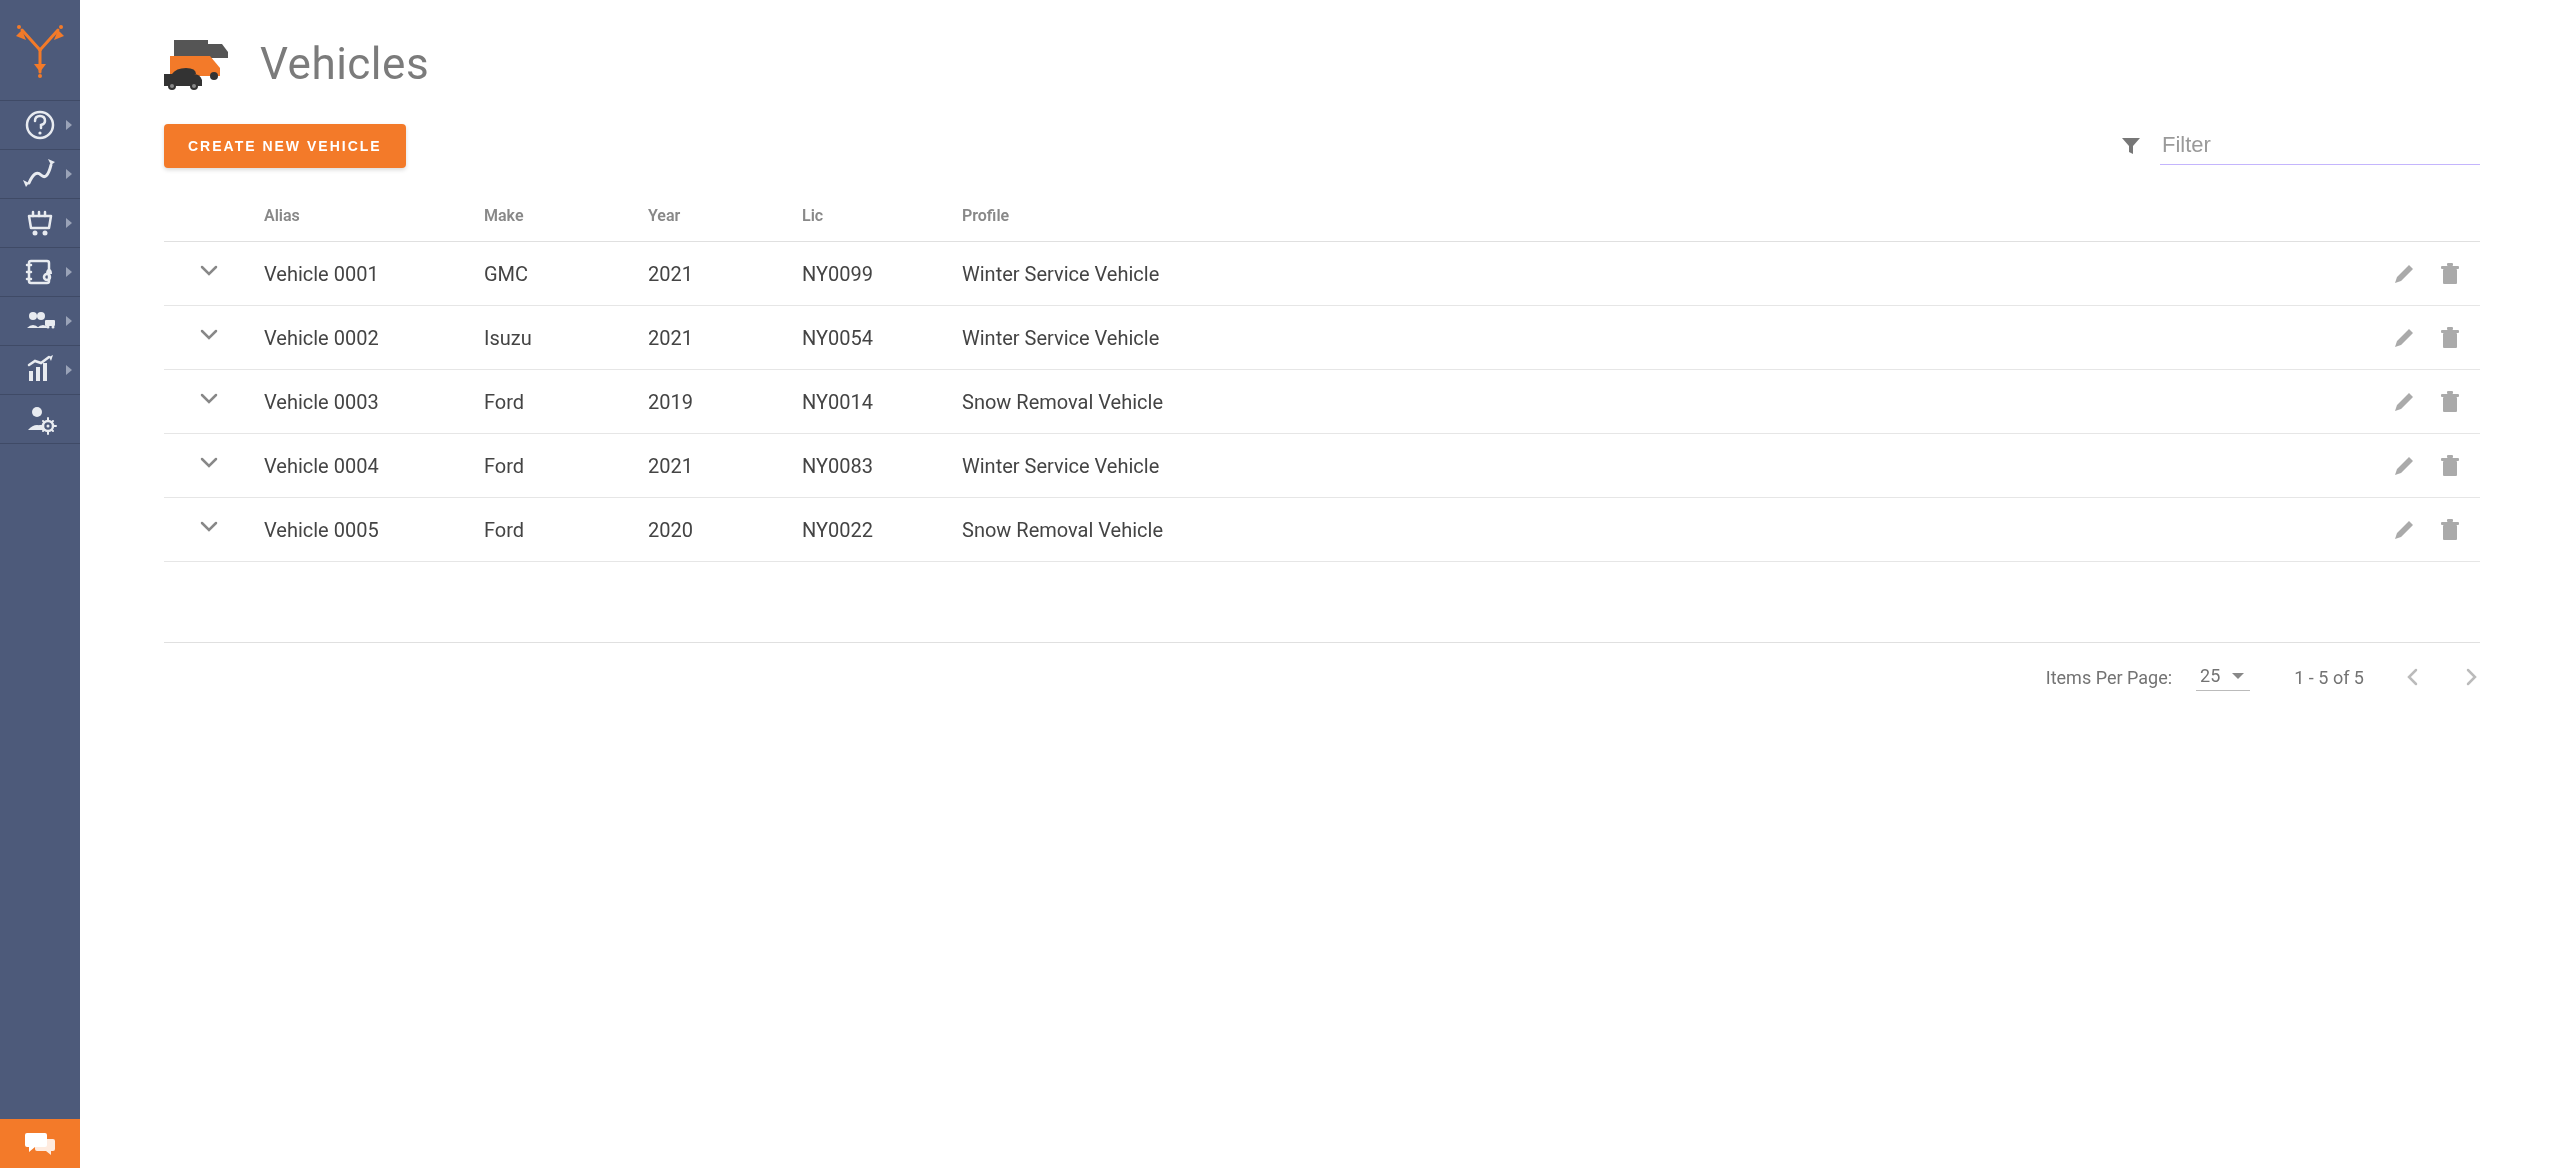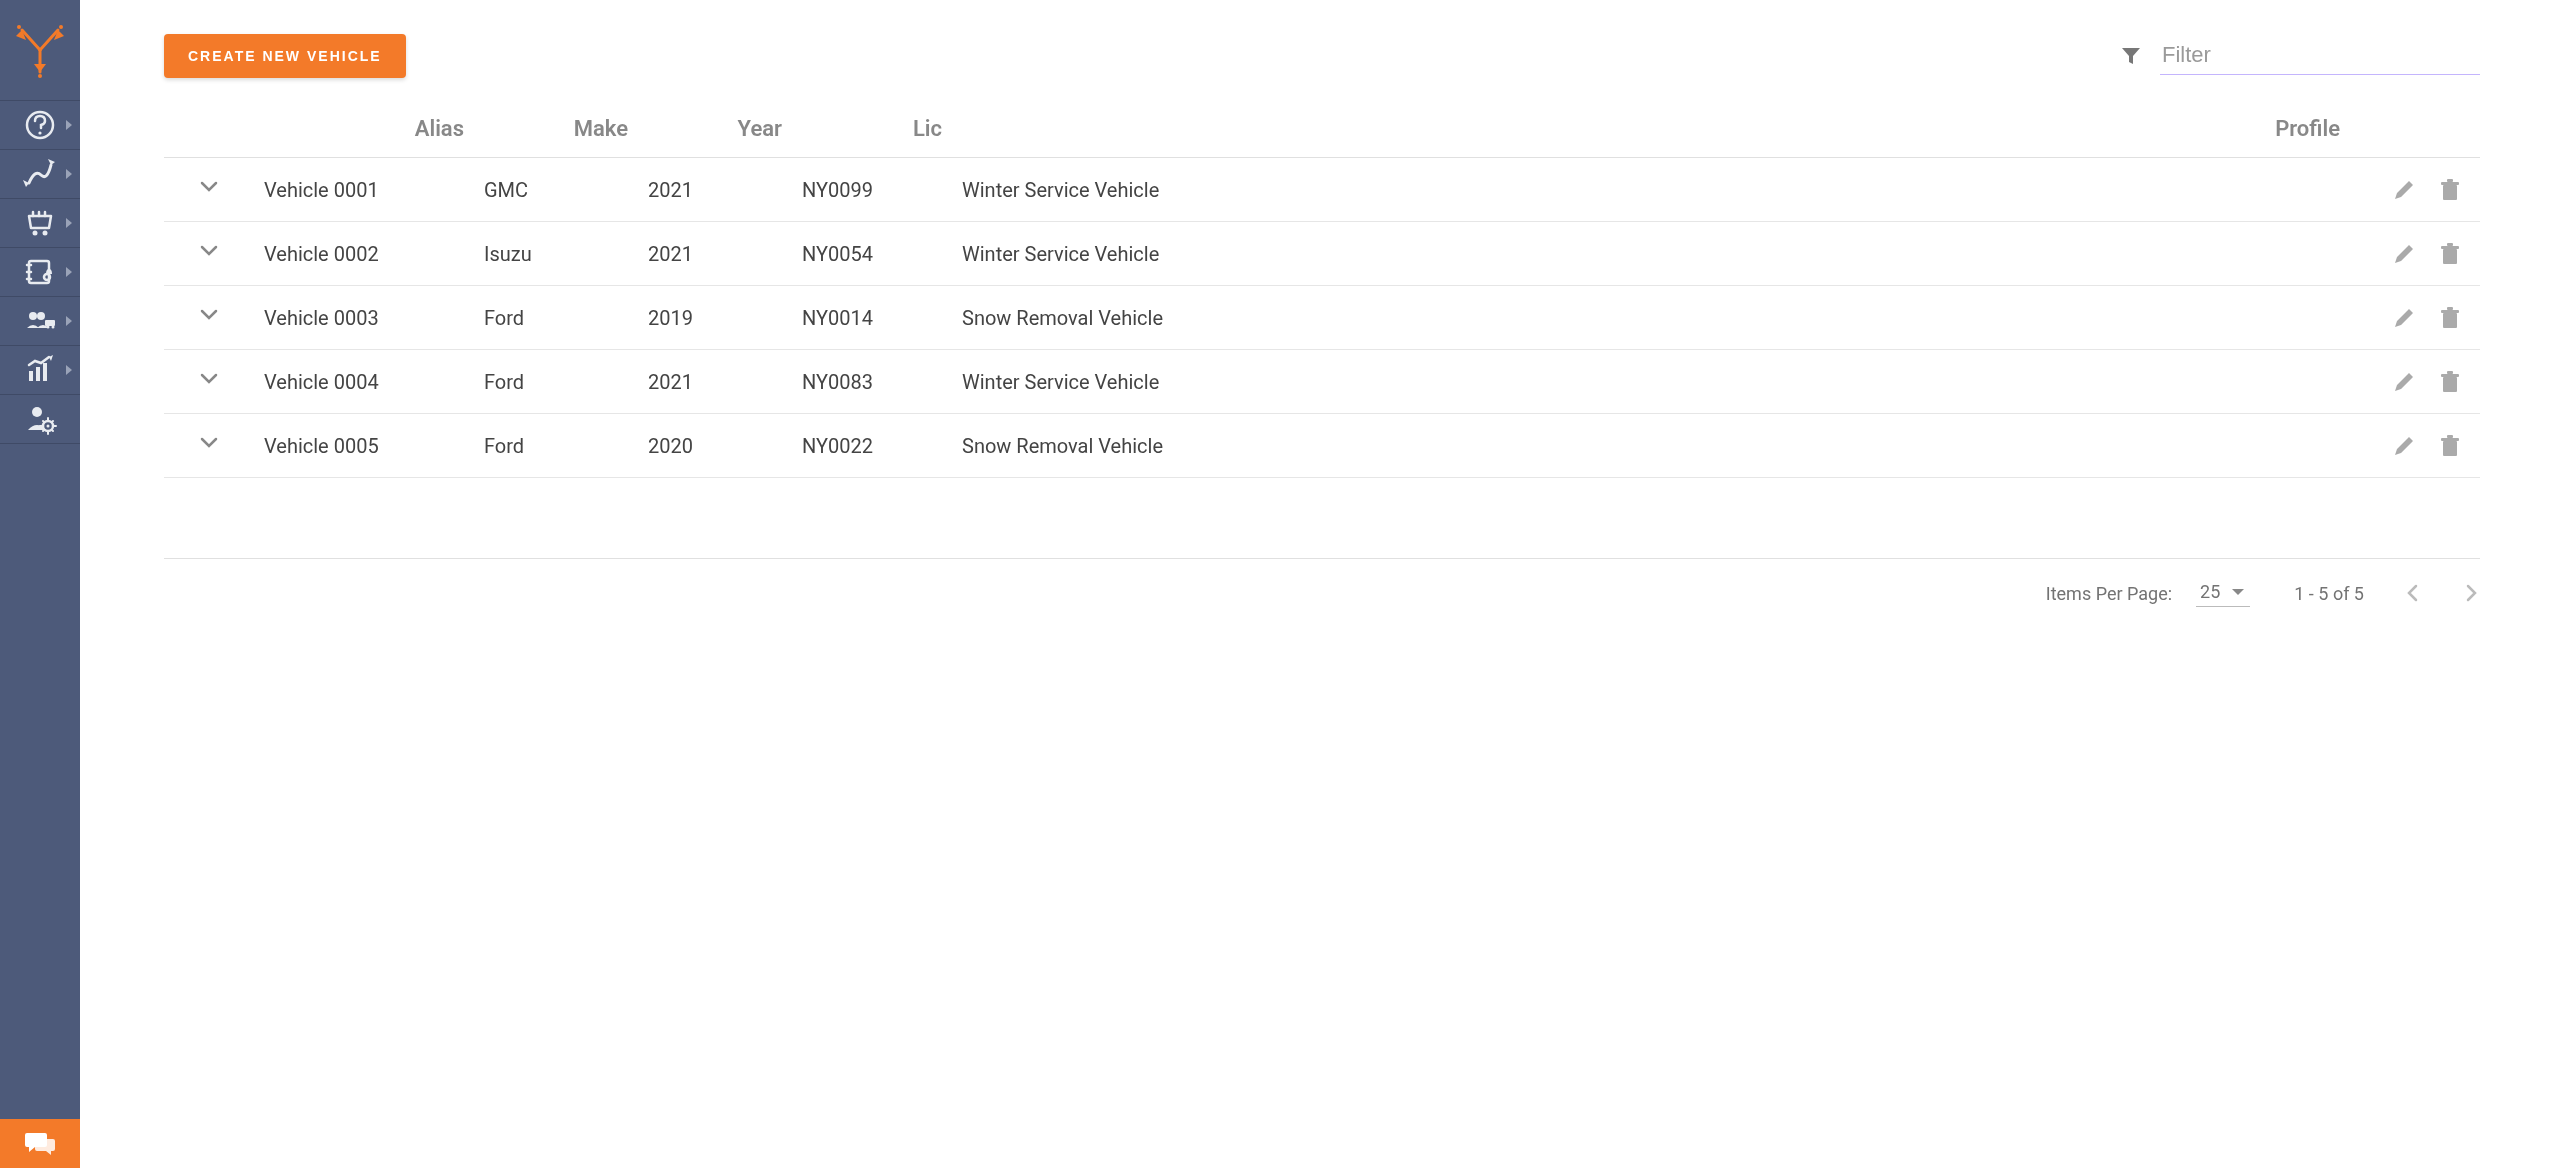--- a/index.html
+++ b/index.html
@@ -26,21 +26,21 @@
 
   .toolbar-row { display:flex; justify-content:space-between; align-items:center; margin-bottom:26px; }
   .create-btn { background:#f37a29; color:#fff; border:none; border-radius:4px; padding:14px 24px; font-size:14px; font-weight:600; letter-spacing:2px; cursor:pointer; box-shadow:0 2px 4px rgba(0,0,0,0.15); }
   .filter-wrap { display:flex; align-items:center; gap:18px; }
   .filter-wrap svg { width:22px; height:22px; }
   .filter-input { border:none; border-bottom:1px solid #c4b5fd; font-size:22px; color:#404040; padding:4px 2px 6px 2px; width:320px; outline:none; background:transparent; }
   .filter-input::placeholder { color:#9a9a9a; }
 
   
   .tbl { width:100%; border-collapse:collapse; }
-  .tbl thead th { text-align:right; font-size:22px; color:#888; font-weight:600; padding:12px 10px 16px 10px; border-bottom:1px solid #e0e0e0; }
+  .tbl thead th { text-align:left; font-size:16px; color:#888; font-weight:600; padding:12px 10px 16px 10px; border-bottom:1px solid #e0e0e0; }
   .tbl tbody td { font-size:20px; color:#444; padding:18px 10px; border-bottom:1px solid #e6e6e6; vertical-align:middle; }
   .col-expand { width:90px; text-align:center; }
   .col-alias { width:220px; }
   .col-make { width:164px; }
   .col-year { width:154px; }
   .col-lic { width:160px; }
   .col-profile { }
   .col-actions { width:130px; }
   .chevron-down { display:inline-block; cursor:pointer; }
   .chevron-down svg { width:22px; height:22px; }
@@ -155,20 +155,38 @@
   <div class="chat-box">
     <svg viewBox="0 0 34 34">
       <path d="M4 6 h18 q2 0 2 2 v10 q0 2 -2 2 h-10 l-6 5 v-5 h-2 q-2 0 -2 -2 v-10 q0 -2 2 -2 z" fill="#fff"></path>
       <path d="M14 12 h16 q2 0 2 2 v8 q0 2 -2 2 h-2 v4 l-5 -4 h-9 q-2 0 -2 -2 v-8 q0 -2 2 -2 z" fill="#fff" opacity="0.85"></path>
     </svg>
   </div>
 </div>
 
 <div class="main">
 
+  <div class="page-header">
+    <svg viewBox="0 0 76 60">
+
+      <rect x="10" y="6" width="34" height="18" fill="#555"></rect>
+      <path d="M44 10 h14 l6 8 v6 h-20 z" fill="#555"></path>
+
+      <path d="M6 22 h40 l10 12 v8 h-50 z" fill="#f37a29"></path>
+      <circle cx="50" cy="42" r="4" fill="#333"></circle>
+
+      <path d="M0 40 h30 q6 0 8 6 v6 h-38 z" fill="#333"></path>
+      <path d="M8 40 q4 -6 14 -6 q10 0 10 6" fill="#333"></path>
+      <circle cx="8" cy="52" r="4" fill="#333"></circle>
+      <circle cx="8" cy="52" r="2" fill="#888"></circle>
+      <circle cx="30" cy="52" r="4" fill="#333"></circle>
+      <circle cx="30" cy="52" r="2" fill="#888"></circle>
+    </svg>
+    <h1 class="page-title">Vehicles</h1>
+  </div>
 
   <div class="toolbar-row">
     <button class="create-btn">CREATE NEW VEHICLE</button>
     <div class="filter-wrap">
       <svg viewBox="0 0 22 22">
         <path d="M2 3 h18 l-7 8 v8 l-4 -2 v-6 z" fill="#777"></path>
       </svg>
       <input class="filter-input" type="text" placeholder="Filter" style="">
     </div>
   </div>

